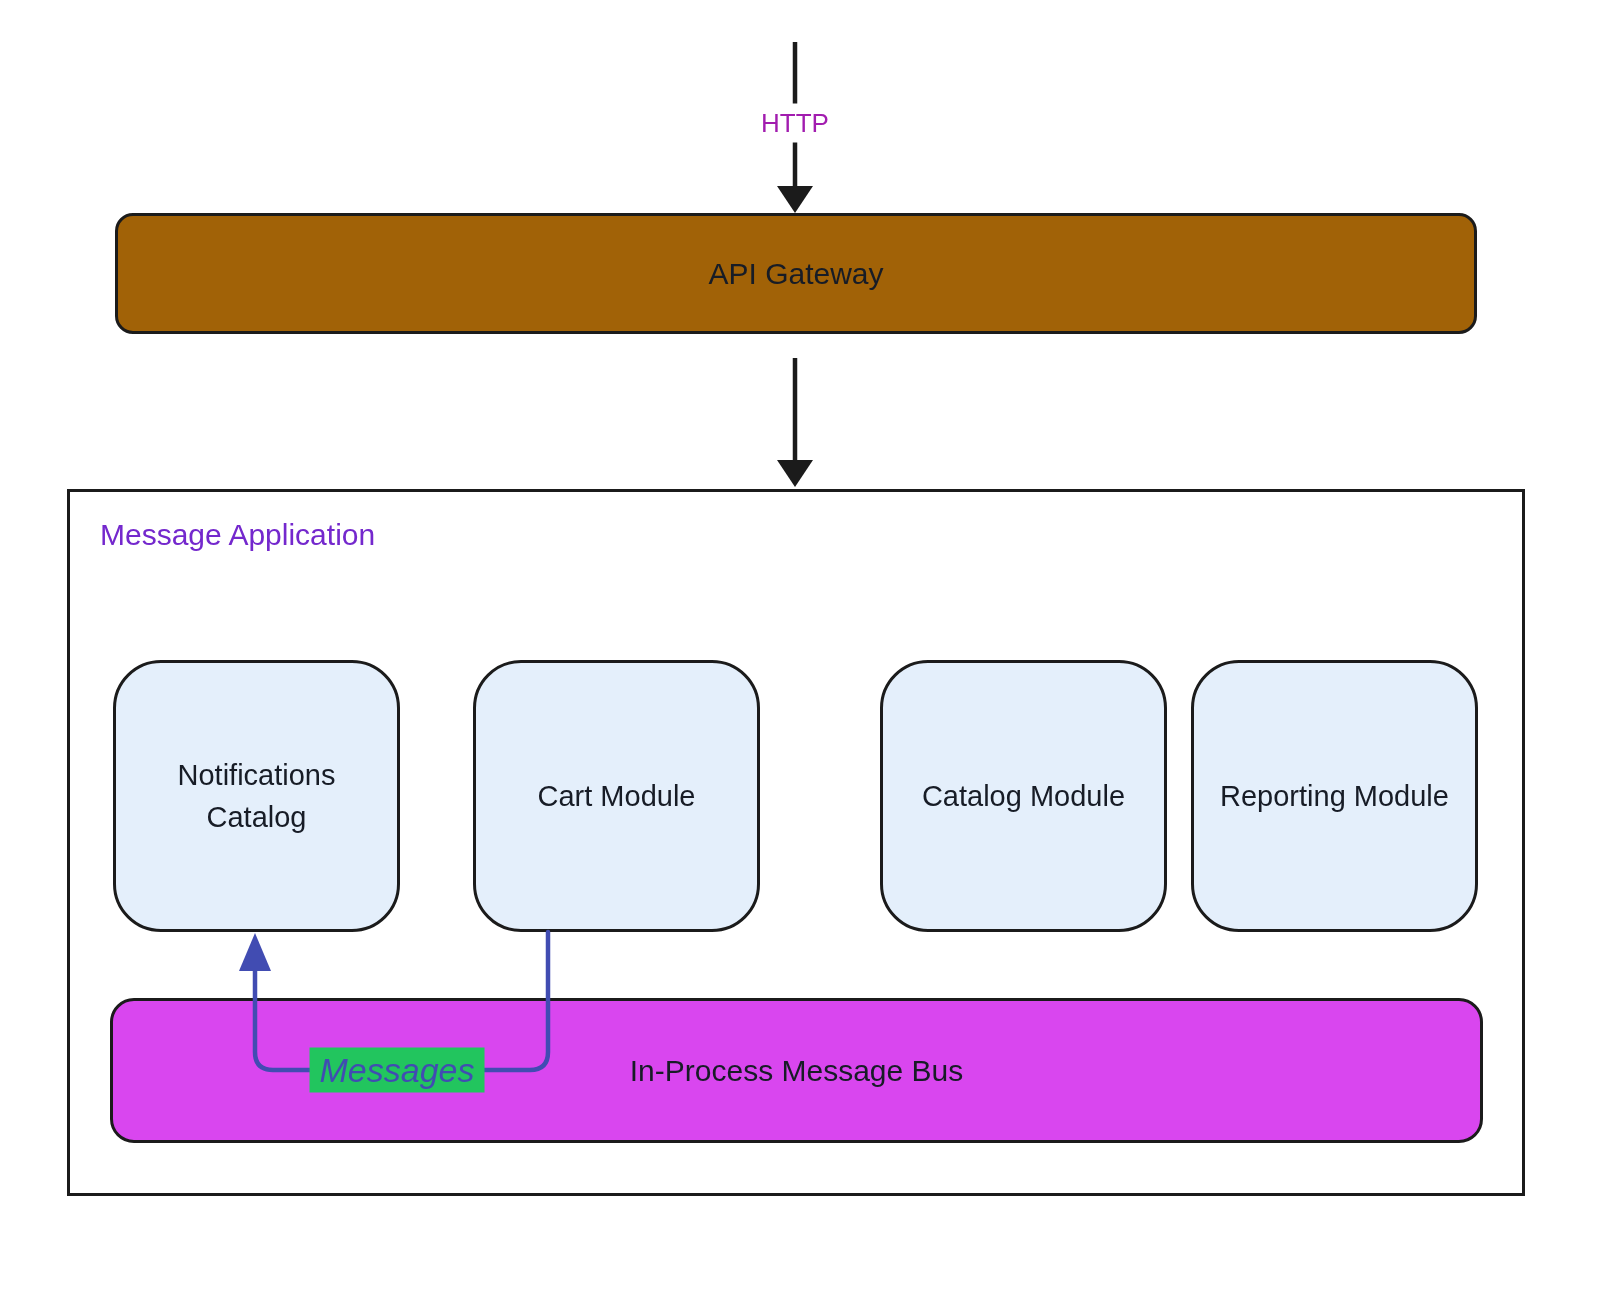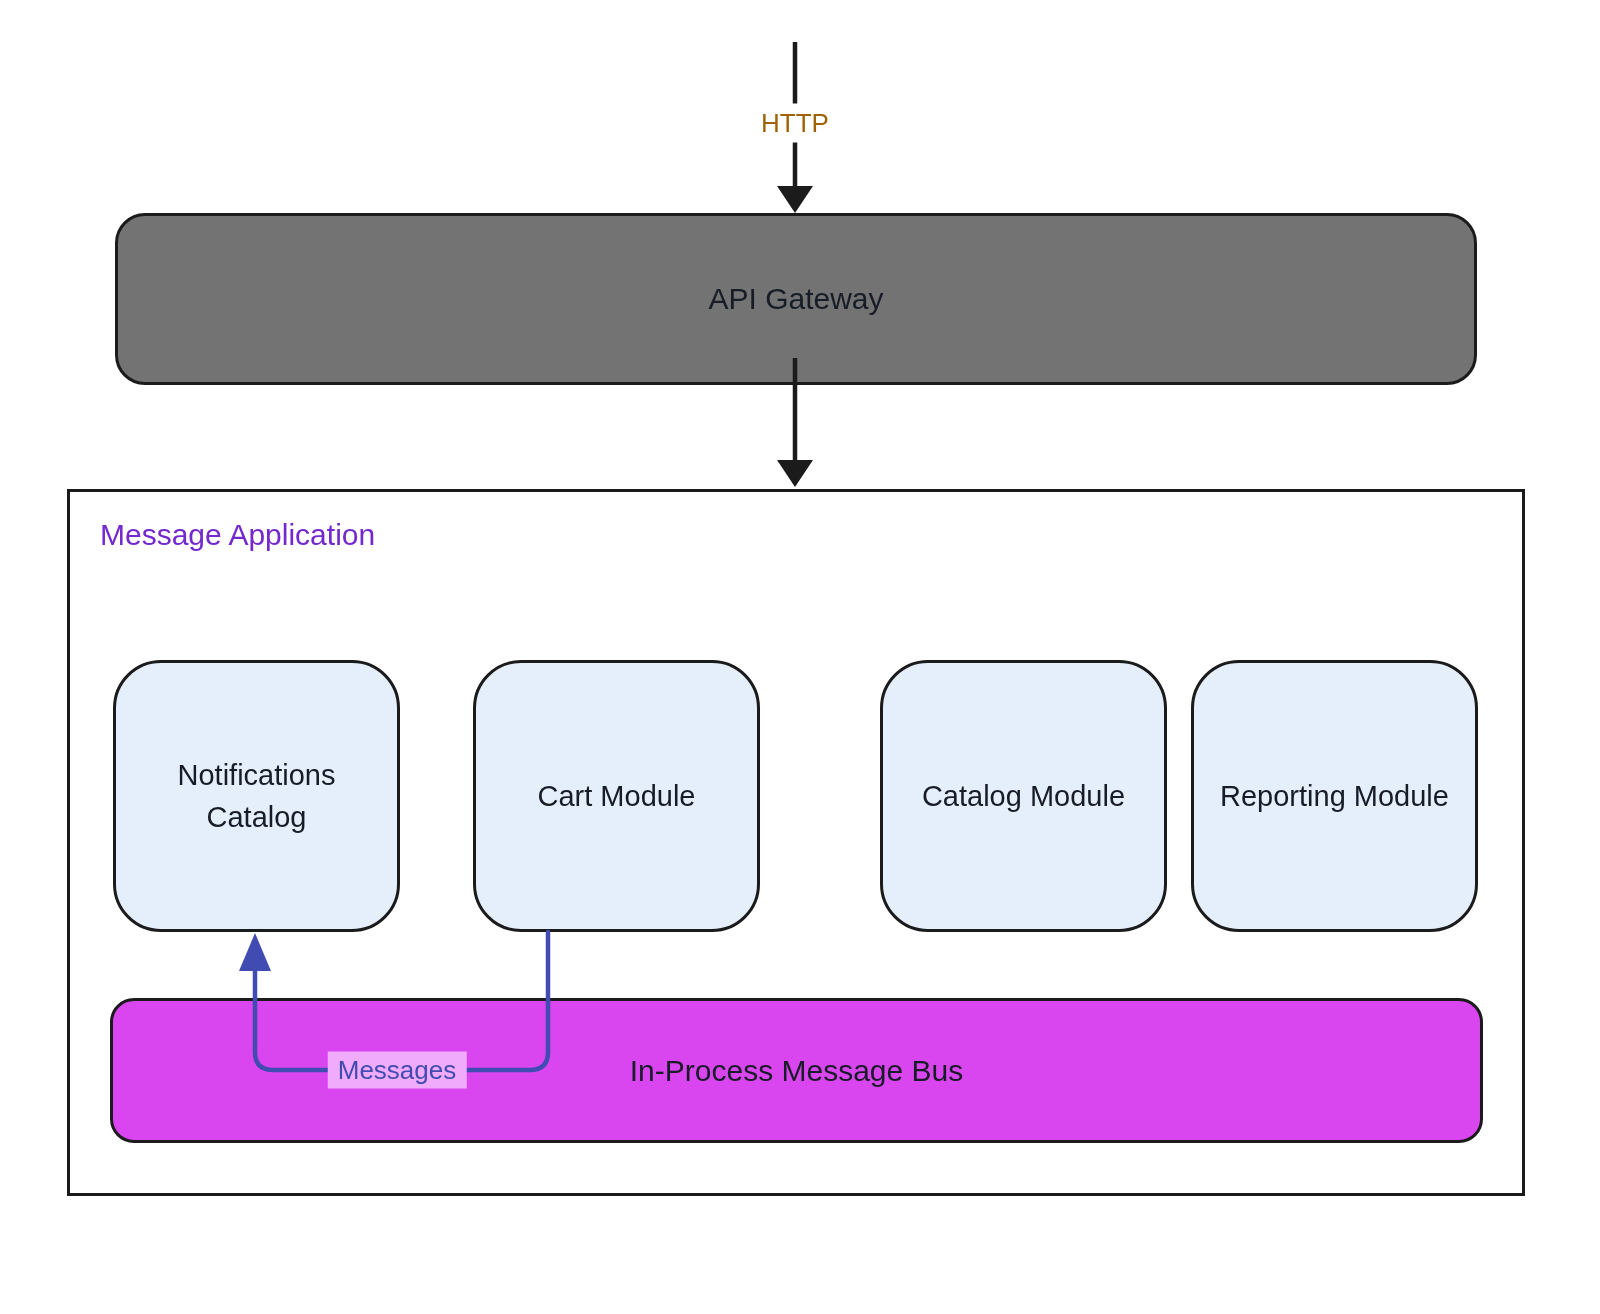--- a/index.html
+++ b/index.html
@@ -21,23 +21,23 @@
     border: 3.5px solid #1b1b1b;
     display: flex;
     align-items: center;
     justify-content: center;
     text-align: center;
     color: #171c26;
     z-index: 1;
   }
   .gateway {
     left: 115px; top: 213px;
-    width: 1362px; height: 172px;
-    background: #737373;
-    border-radius: 30px;
+    width: 1362px; height: 121px;
+    background: #a16207;
+    border-radius: 18px;
     font-size: 30px;
   }
   .bus {
     left: 110px; top: 998px;
     width: 1373px; height: 145px;
     background: #d946ef;
     border-radius: 24px;
     font-size: 30px;
   }
   .container-box {
@@ -79,30 +79,31 @@
   }
   .edge-label {
     position: absolute;
     z-index: 3;
     white-space: nowrap;
     transform: translate(-50%, -50%);
   }
   .edge-label.http {
     left: 795px; top: 123px;
     background: #ffffff;
-    color: #a16207;
+    color: #a21caf;
     font-size: 26px;
     padding: 4px 8px;
   }
   .edge-label.messages {
     left: 397px; top: 1070px;
-    background: #f0abfc;
+    background: #22c55e;
     color: #414cb2;
-    font-size: 26px;
+    font-size: 34px;
     padding: 3px 10px;
+    font-style: italic;
   }
 </style>
 </head>
 <body>
 
 <div class="canvas">
 
   <div class="container-box"></div>
   <div class="container-title">Message Application</div>
 

